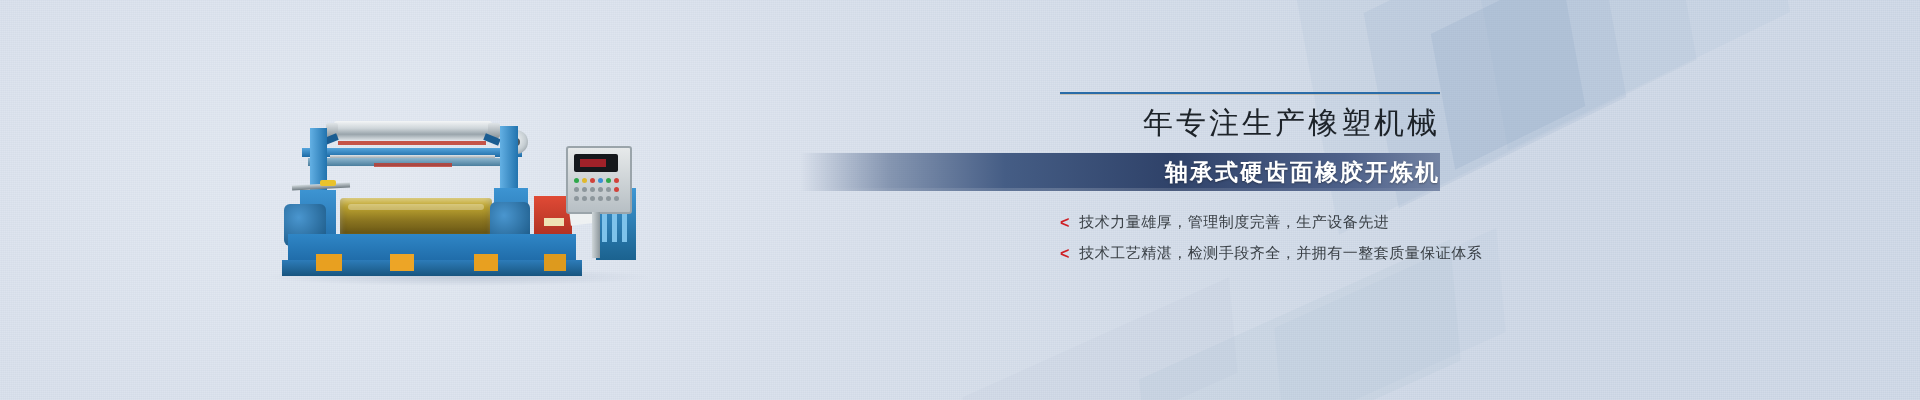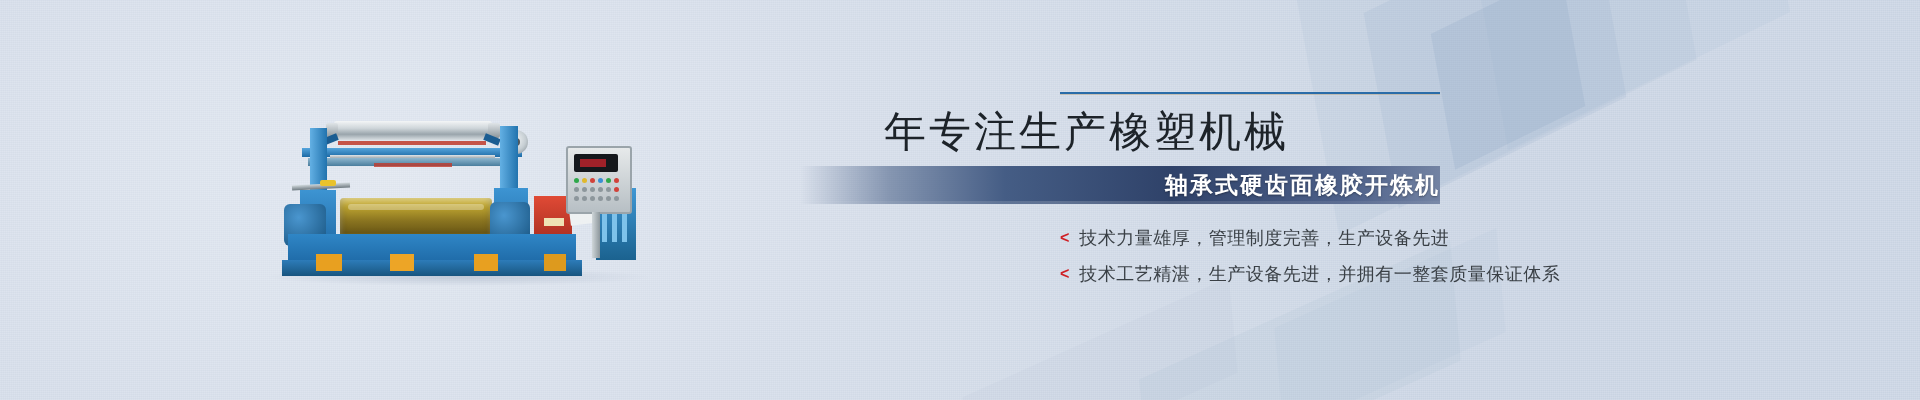--- a/index.html
+++ b/index.html
@@ -147,27 +147,28 @@
   .content { position:absolute; left:1060px; top:92px; width:800px; }
 
   .rule-top {
     width:380px; height:0;
     border-top:2px solid #2a6ca8;
     border-bottom:1px solid rgba(186,170,140,.55);
     margin-bottom:14px;
   }
 
   .headline {
-    font-family:Liberation Serif, serif;
-    font-size:42px;
+    font-family:Liberation Mono, monospace;
+    font-size:30px;
     line-height:1.1;
     color:#1d2329;
     letter-spacing:3px;
     white-space:nowrap;
     margin-left:-176px;
+    text-align:right;
     width:556px;
   }
 
   .subtitle-bar {
     position:relative;
     margin-top:11px;
     margin-left:-260px;
     width:640px;
     height:38px;
     display:flex;
@@ -211,21 +212,21 @@
     margin-bottom:12px;
     white-space:nowrap;
   }
   .chev {
     color:#cf2026;
     font-size:16px;
     font-weight:bold;
     line-height:1;
   }
   .bullet-text {
-    font-size:18px;
+    font-size:15px;
     color:#3a4046;
     letter-spacing:.5px;
   }
 </style>
 </head>
 <body>
 
 <div class="banner">
 
   <div class="noise"></div>
@@ -324,18 +325,18 @@
       <span class="subtitle">轴承式硬齿面橡胶开炼机</span>
     </div>
 
     <div class="bullets">
       <div class="bullet">
         <span class="chev">&lt;</span>
         <span class="bullet-text">技术力量雄厚，管理制度完善，生产设备先进</span>
       </div>
       <div class="bullet">
         <span class="chev">&lt;</span>
-        <span class="bullet-text">技术工艺精湛，生产设备先进，并拥有一整套质量保证体系</span>
+        <span class="bullet-text">技术工艺精湛，检测手段齐全，并拥有一整套质量保证体系</span>
       </div>
     </div>
 
   </div>
 </div>
 
 </body></html>

